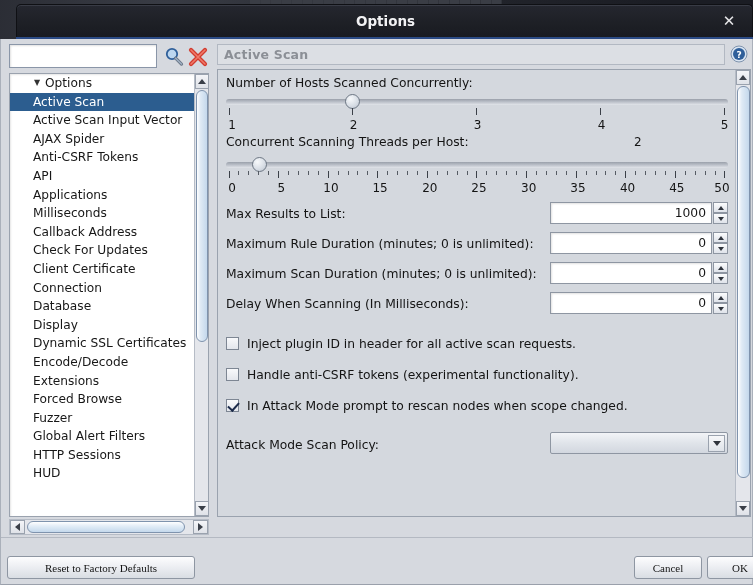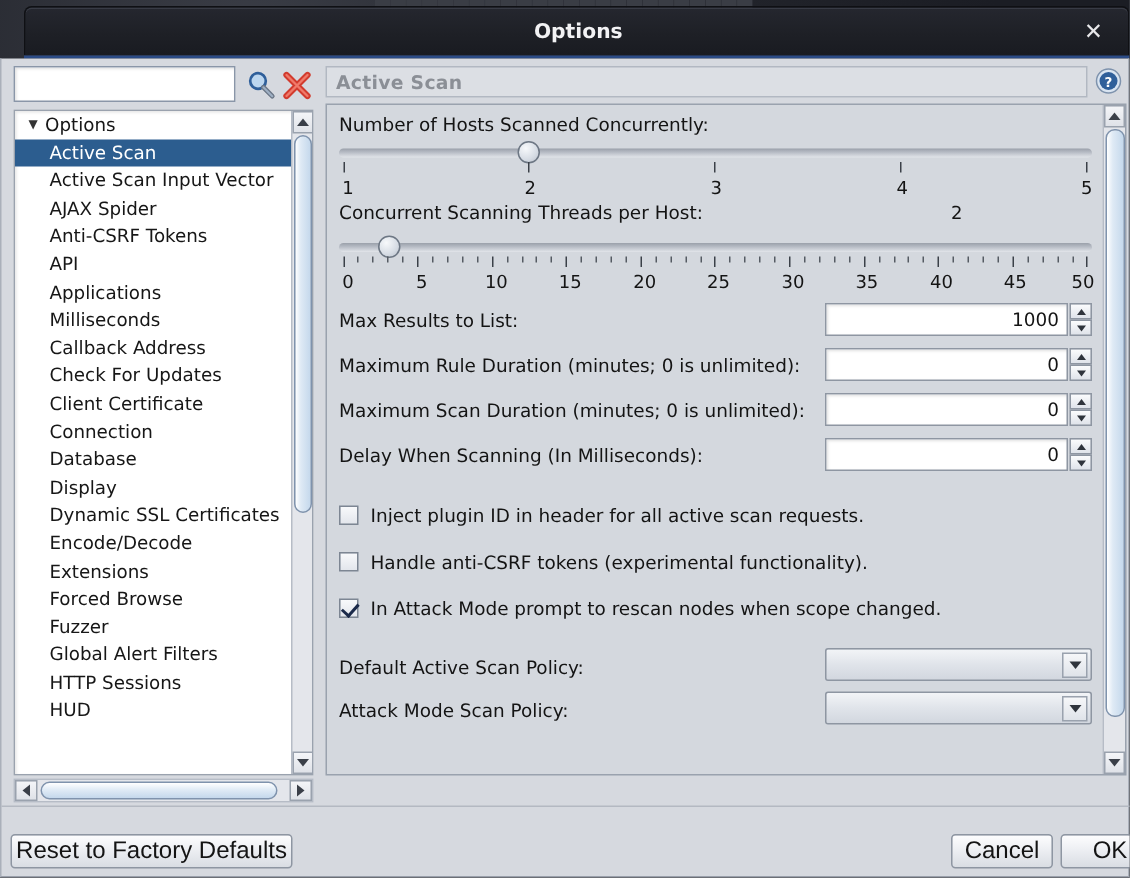--- a/index.html
+++ b/index.html
@@ -80,21 +80,21 @@
     background:#ffffff; border:1px solid #9aa2ae;
     box-shadow:inset 1px 1px 2px rgba(0,0,0,.10);
     overflow:hidden;
   }
   .tree-inner{
     position:absolute; left:0; top:0; width:186px; height:442px;
     overflow:hidden;
   }
   .tree-row{
     height:18.6px; line-height:18.6px; white-space:nowrap;
-    font-size:12.2px; color:#171717; padding-left:9px; cursor:pointer;
+    font-size:12.2px; color:#171717; padding-left:24px; cursor:pointer;
     overflow:hidden;
   }
   .tree-row.child{ padding-left:23px; }
   .tree-row.selected{ background:#2c5d8f; color:#ffffff; }
   .tree-arrow{ display:inline-block; width:11px; font-size:8px; color:#333; vertical-align:middle;}
 
   
   .vsb{
     position:absolute; right:0; top:0; width:14px; height:442px;
     background:#e4e6eb; border-left:1px solid #b6bcc6;
@@ -252,21 +252,21 @@
   .combo-tri{ width:0;height:0;border-left:4px solid transparent;border-right:4px solid transparent;border-top:5px solid #2f343c; }
 
   
   .bottom-sep{
     position:absolute; left:0; top:498px; width:753px; height:1px; background:#b4b9c2;
   }
   .btn{
     position:absolute; height:23px;
     background:linear-gradient(180deg,#fdfdfe 0%,#eceef2 48%,#d9dde3 100%);
     border:1px solid #8e96a2; border-radius:3px;
-    font-family:Liberation Sans, sans-serif; font-size:16px; color:#141414;
+    font-family:Liberation Serif, serif; font-size:11px; color:#141414;
     cursor:pointer; display:flex; align-items:center; justify-content:center;
   }
   .btn-reset{ left:6px; top:517px; width:188px; }
   .btn-cancel{ left:633px; top:517px; width:68px; }
   .btn-ok{ left:706px; top:517px; width:66px; }
 </style>
 </head>
 <body>
 
 <div id="root">
@@ -523,29 +523,20 @@
             <div class="cb-box"></div>
             <div class="field-label">Handle anti-CSRF tokens (experimental functionality).</div>
           </div>
           <div class="cb-row">
             <div class="cb-box checked"></div>
             <div class="field-label">In Attack Mode prompt to rescan nodes when scope changed.</div>
           </div>
 
           <div style="height:11px;"></div>
           <div class="combo-row">
-            <div class="field-label">Default Active Scan Policy:</div>
-            <div class="combo">
-              <span style="position:absolute;left:6px;top:3px;font-size:12.3px;color:#141414;"></span>
-              <div class="combo-arrow">
-                  <div class="combo-tri"></div>
-                </div>
-            </div>
-          </div>
-          <div class="combo-row">
             <div class="field-label">Attack Mode Scan Policy:</div>
             <div class="combo">
               <span style="position:absolute;left:6px;top:3px;font-size:12.3px;color:#141414;"></span>
               <div class="combo-arrow">
                   <div class="combo-tri"></div>
                 </div>
             </div>
           </div>
 
         </div>

